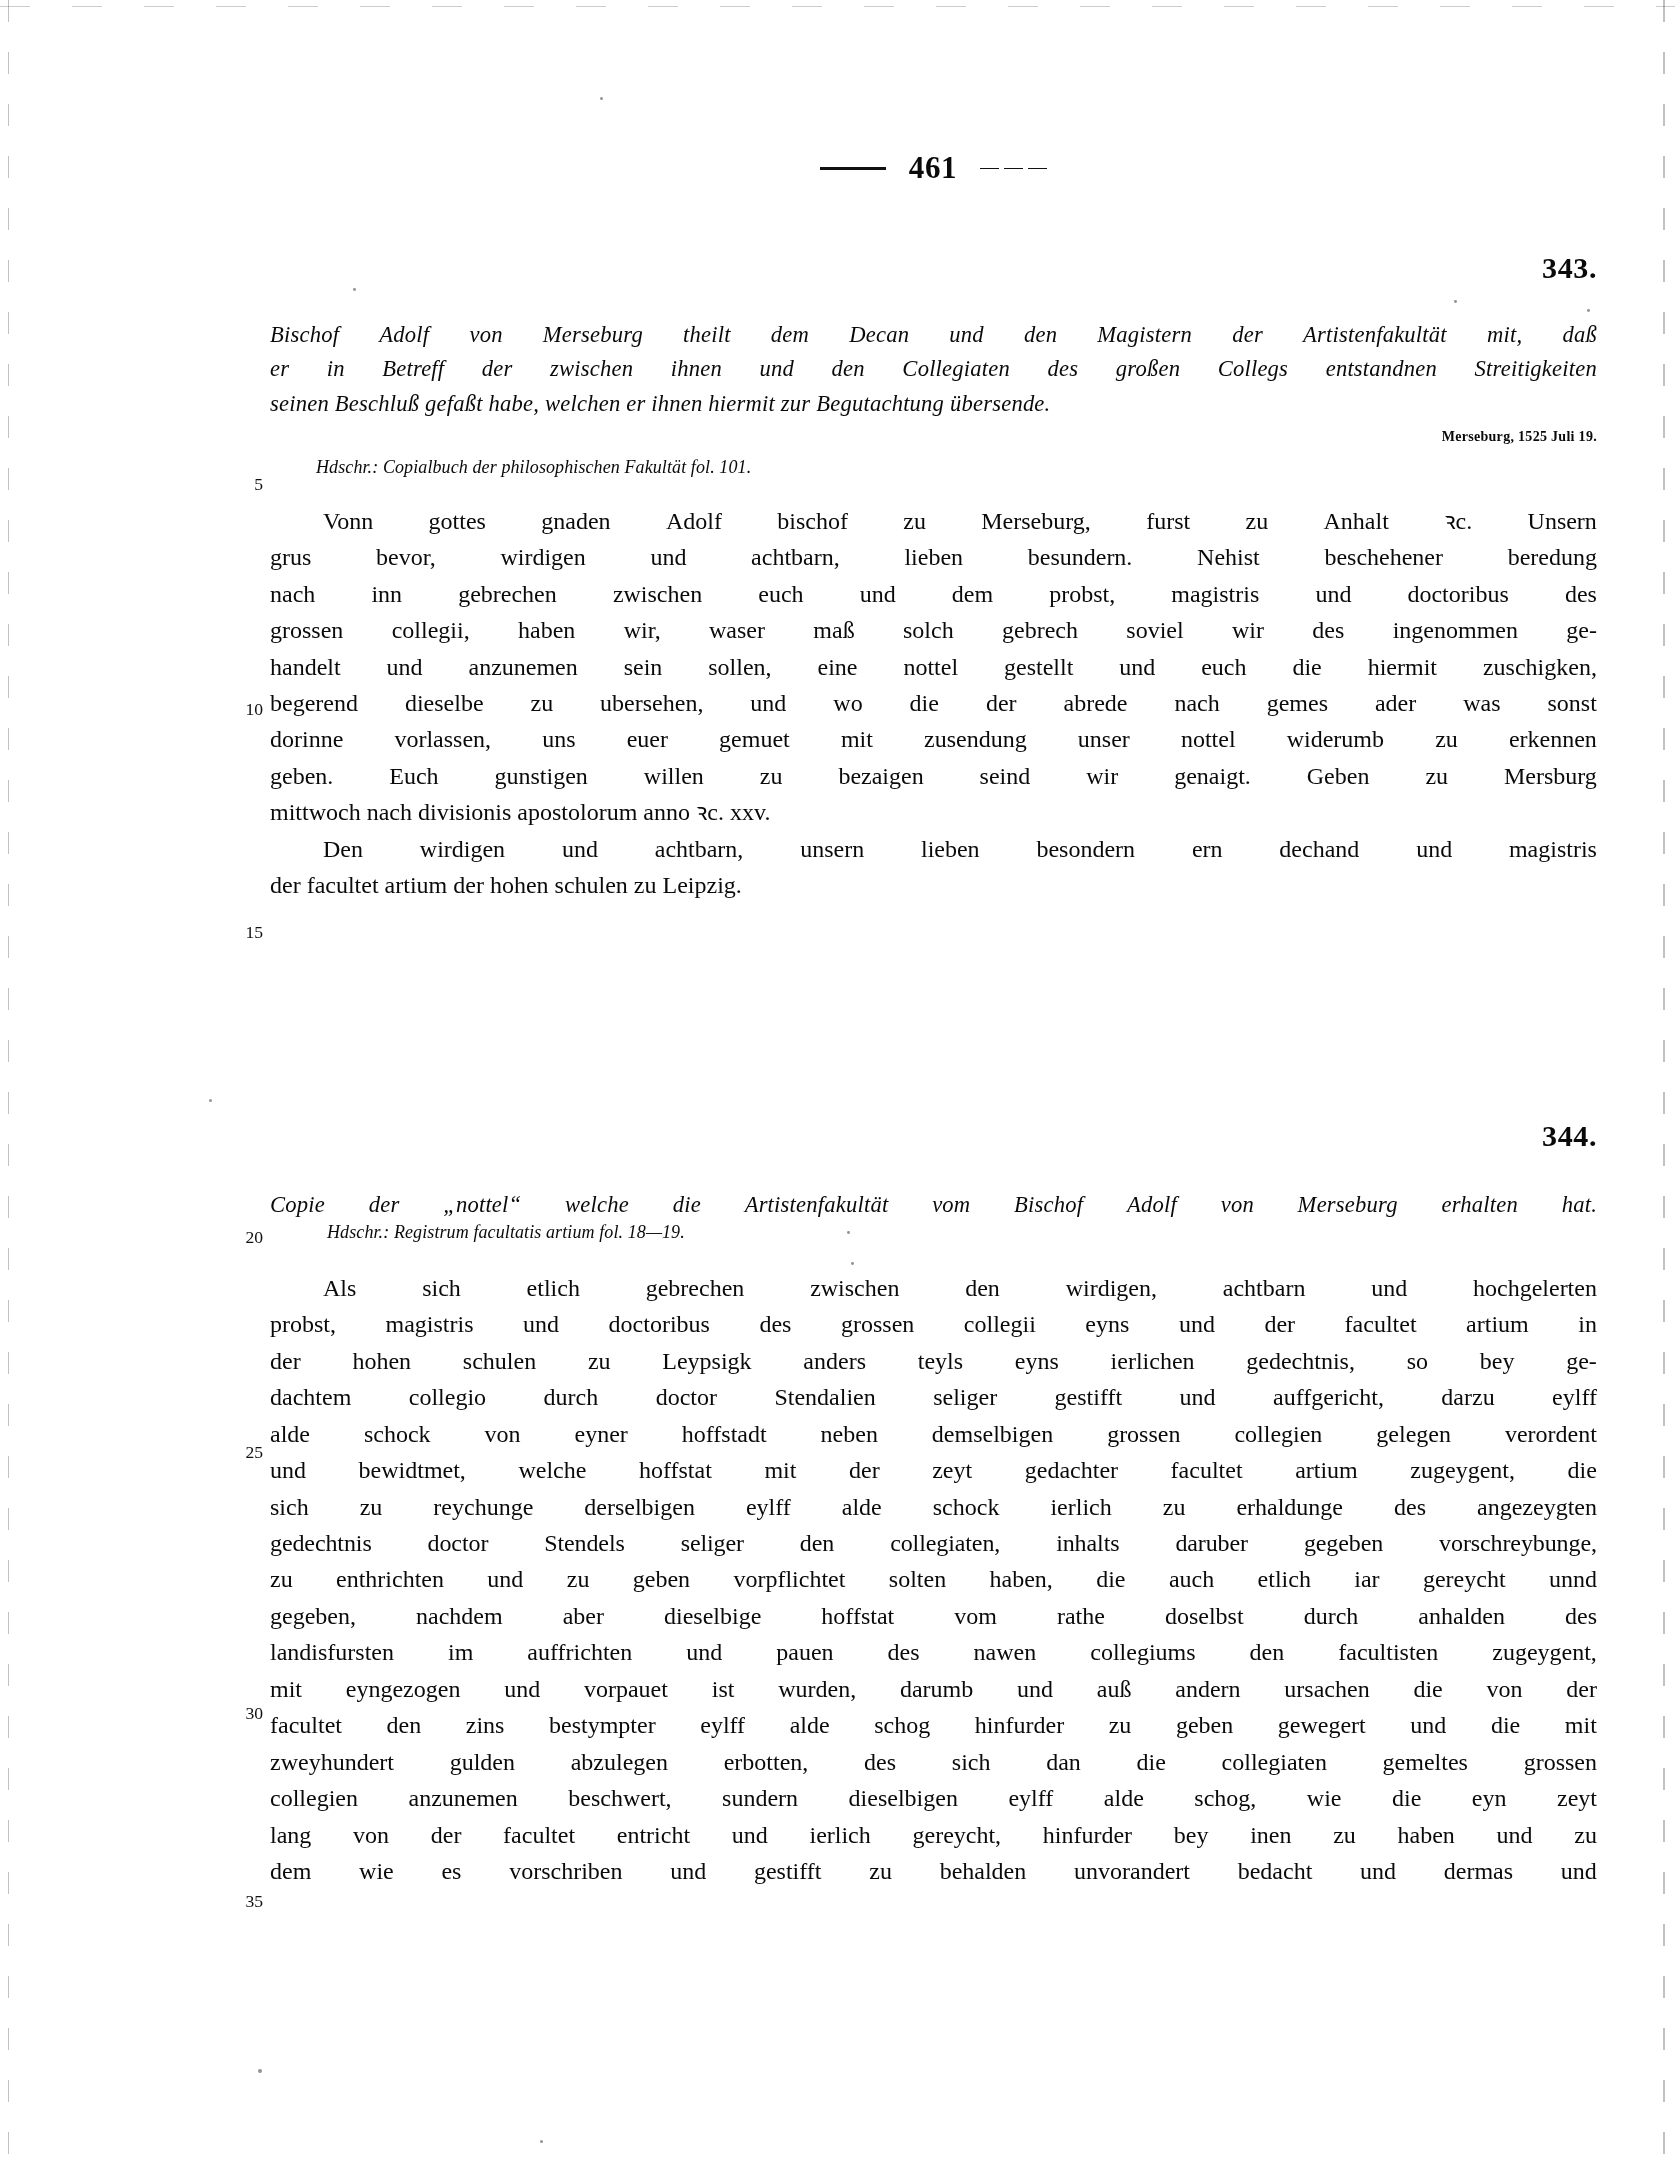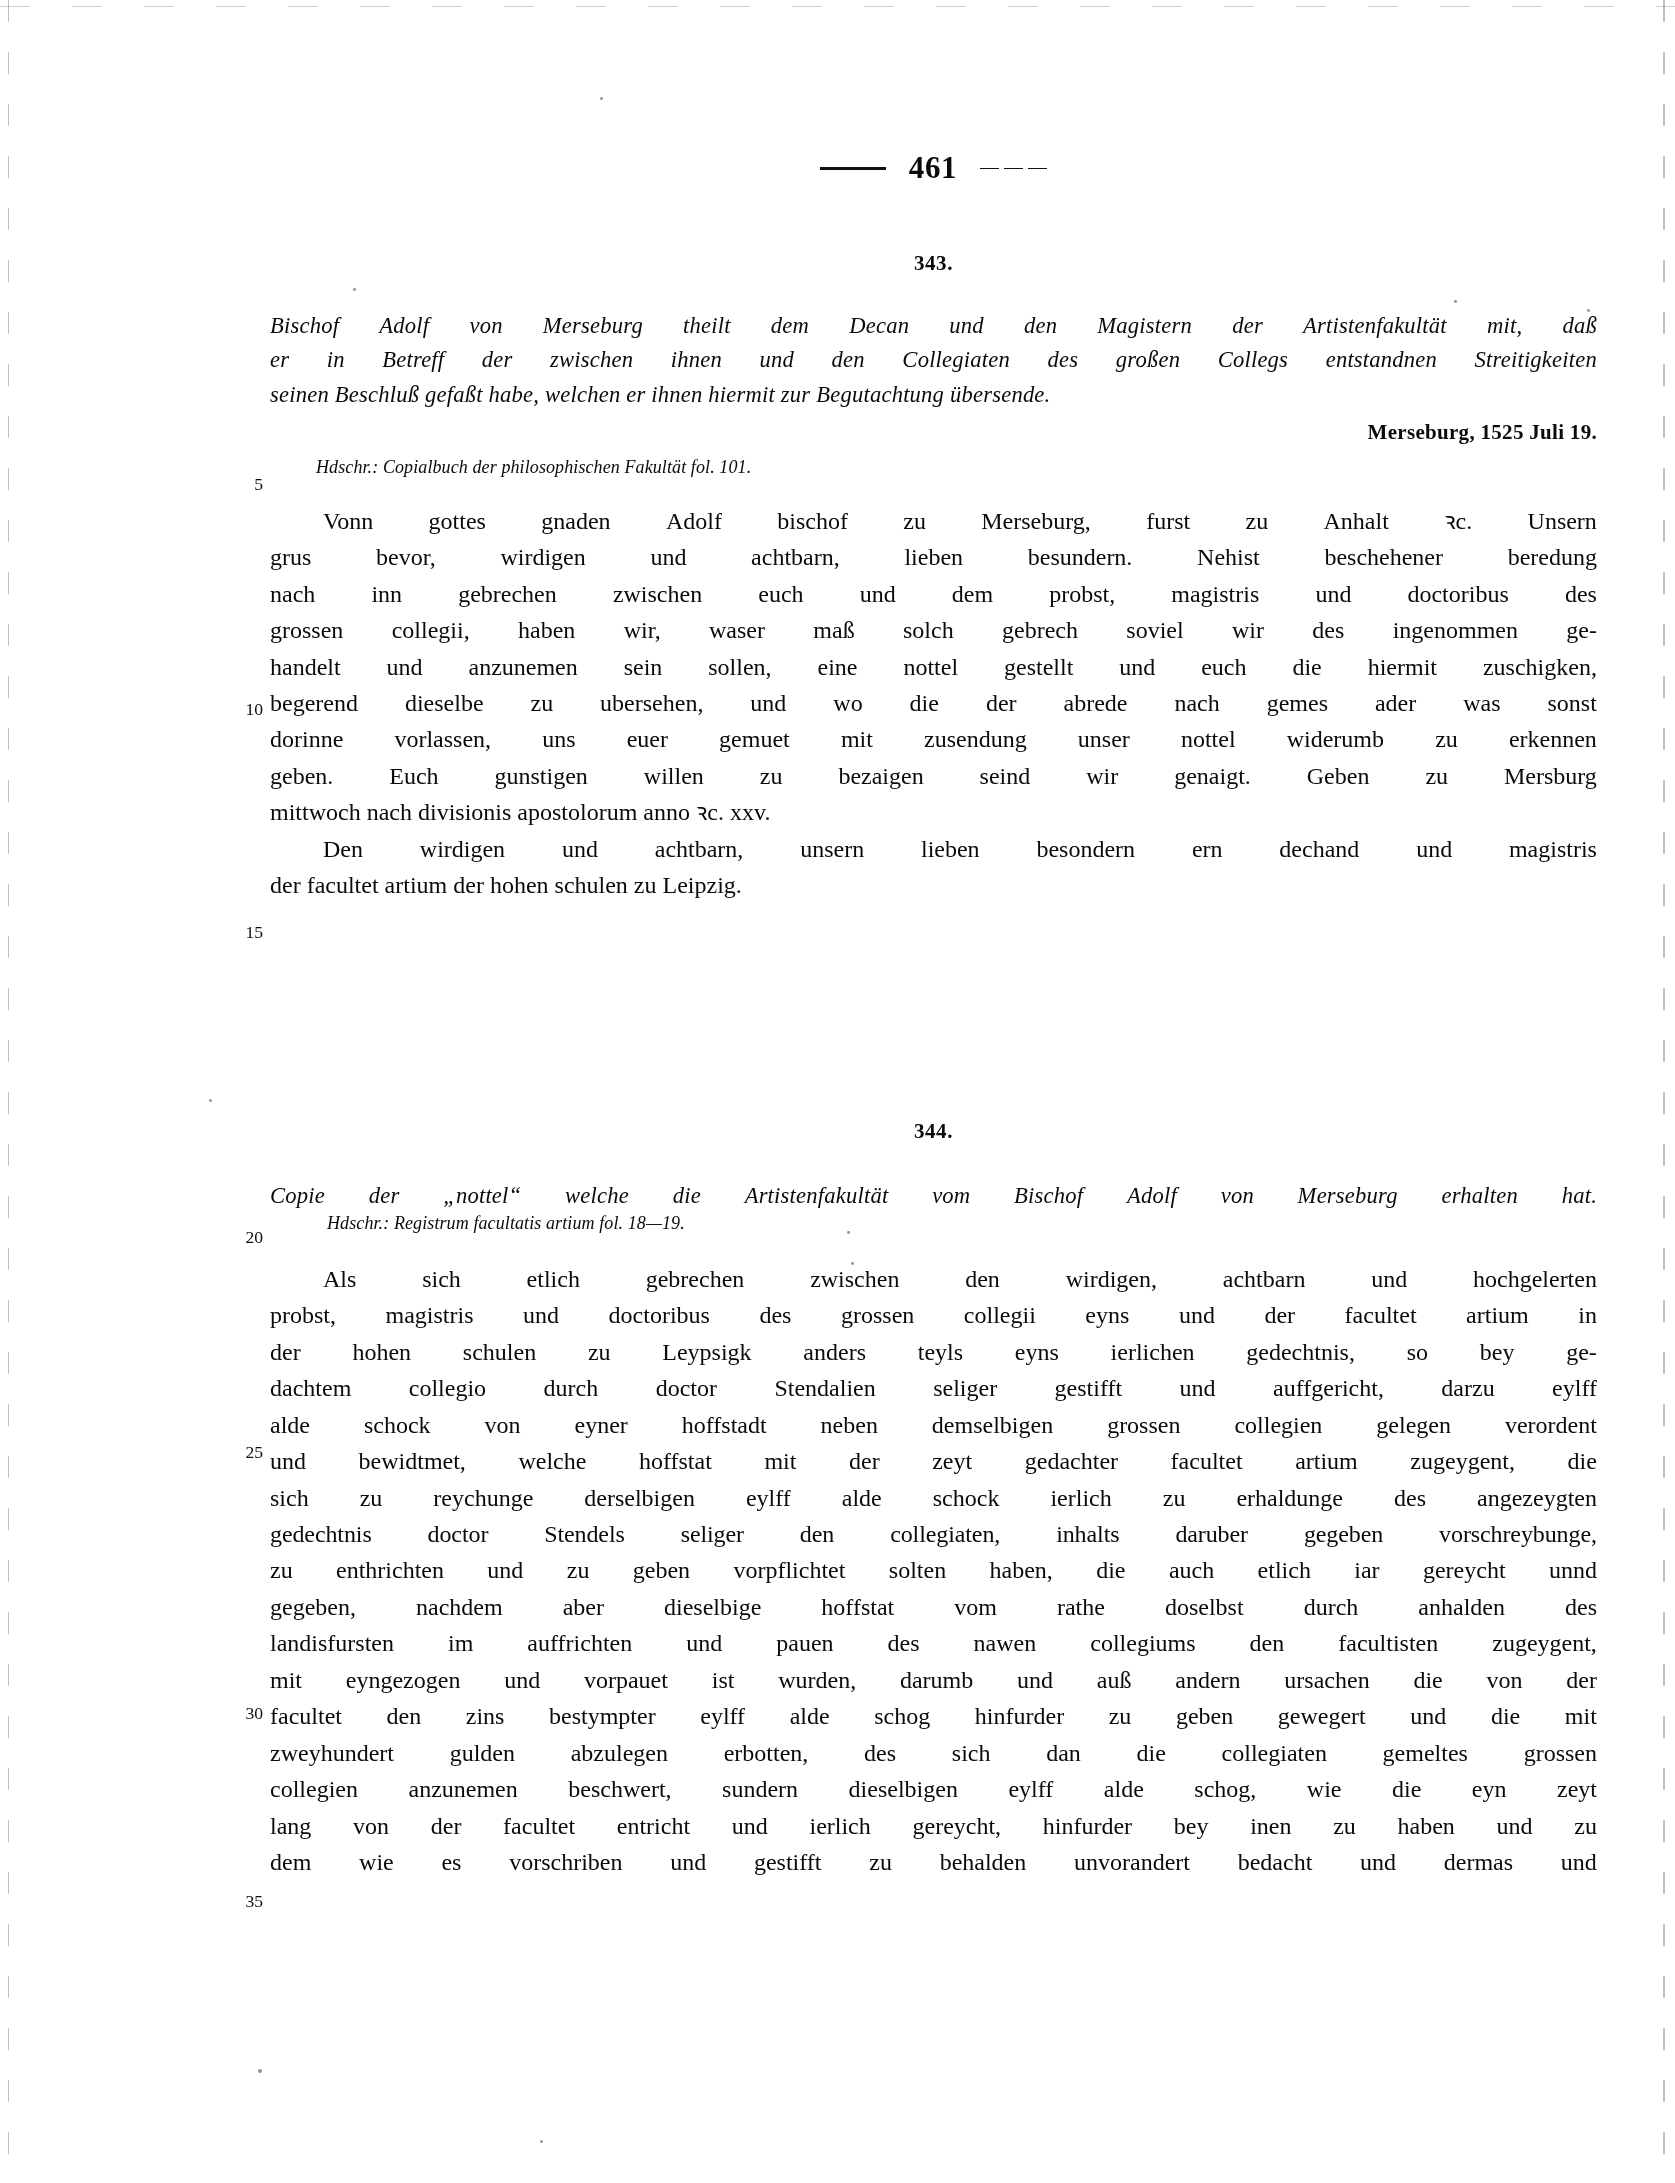--- a/index.html
+++ b/index.html
@@ -101,37 +101,37 @@
   .page-number {
     font-weight: bold;
     font-size: 31px;
     letter-spacing: 0.6px;
     line-height: 1;
     transform: translateY(-1.1px);
   }
 
   
   .doc-number {
-    text-align: center;
-    font-size: 21px;
+    text-align: right;
+    font-size: 30px;
     font-weight: bold;
     letter-spacing: 0.6px;
   }
 
   .regest {
     font-style: italic;
     font-size: 22.6px;
     line-height: 1.52;
     text-align: justify;
     letter-spacing: 0.2px;
   }
 
   .dateline {
     font-weight: bold;
-    font-size: 21px;
+    font-size: 14px;
     text-align: right;
     letter-spacing: 0.3px;
   }
   .dateline.bracket { font-size: 21.5px; }
 
   .source-note {
     font-style: italic;
     font-size: 18px;
     letter-spacing: 0.1px;
     padding-left: 46px;

